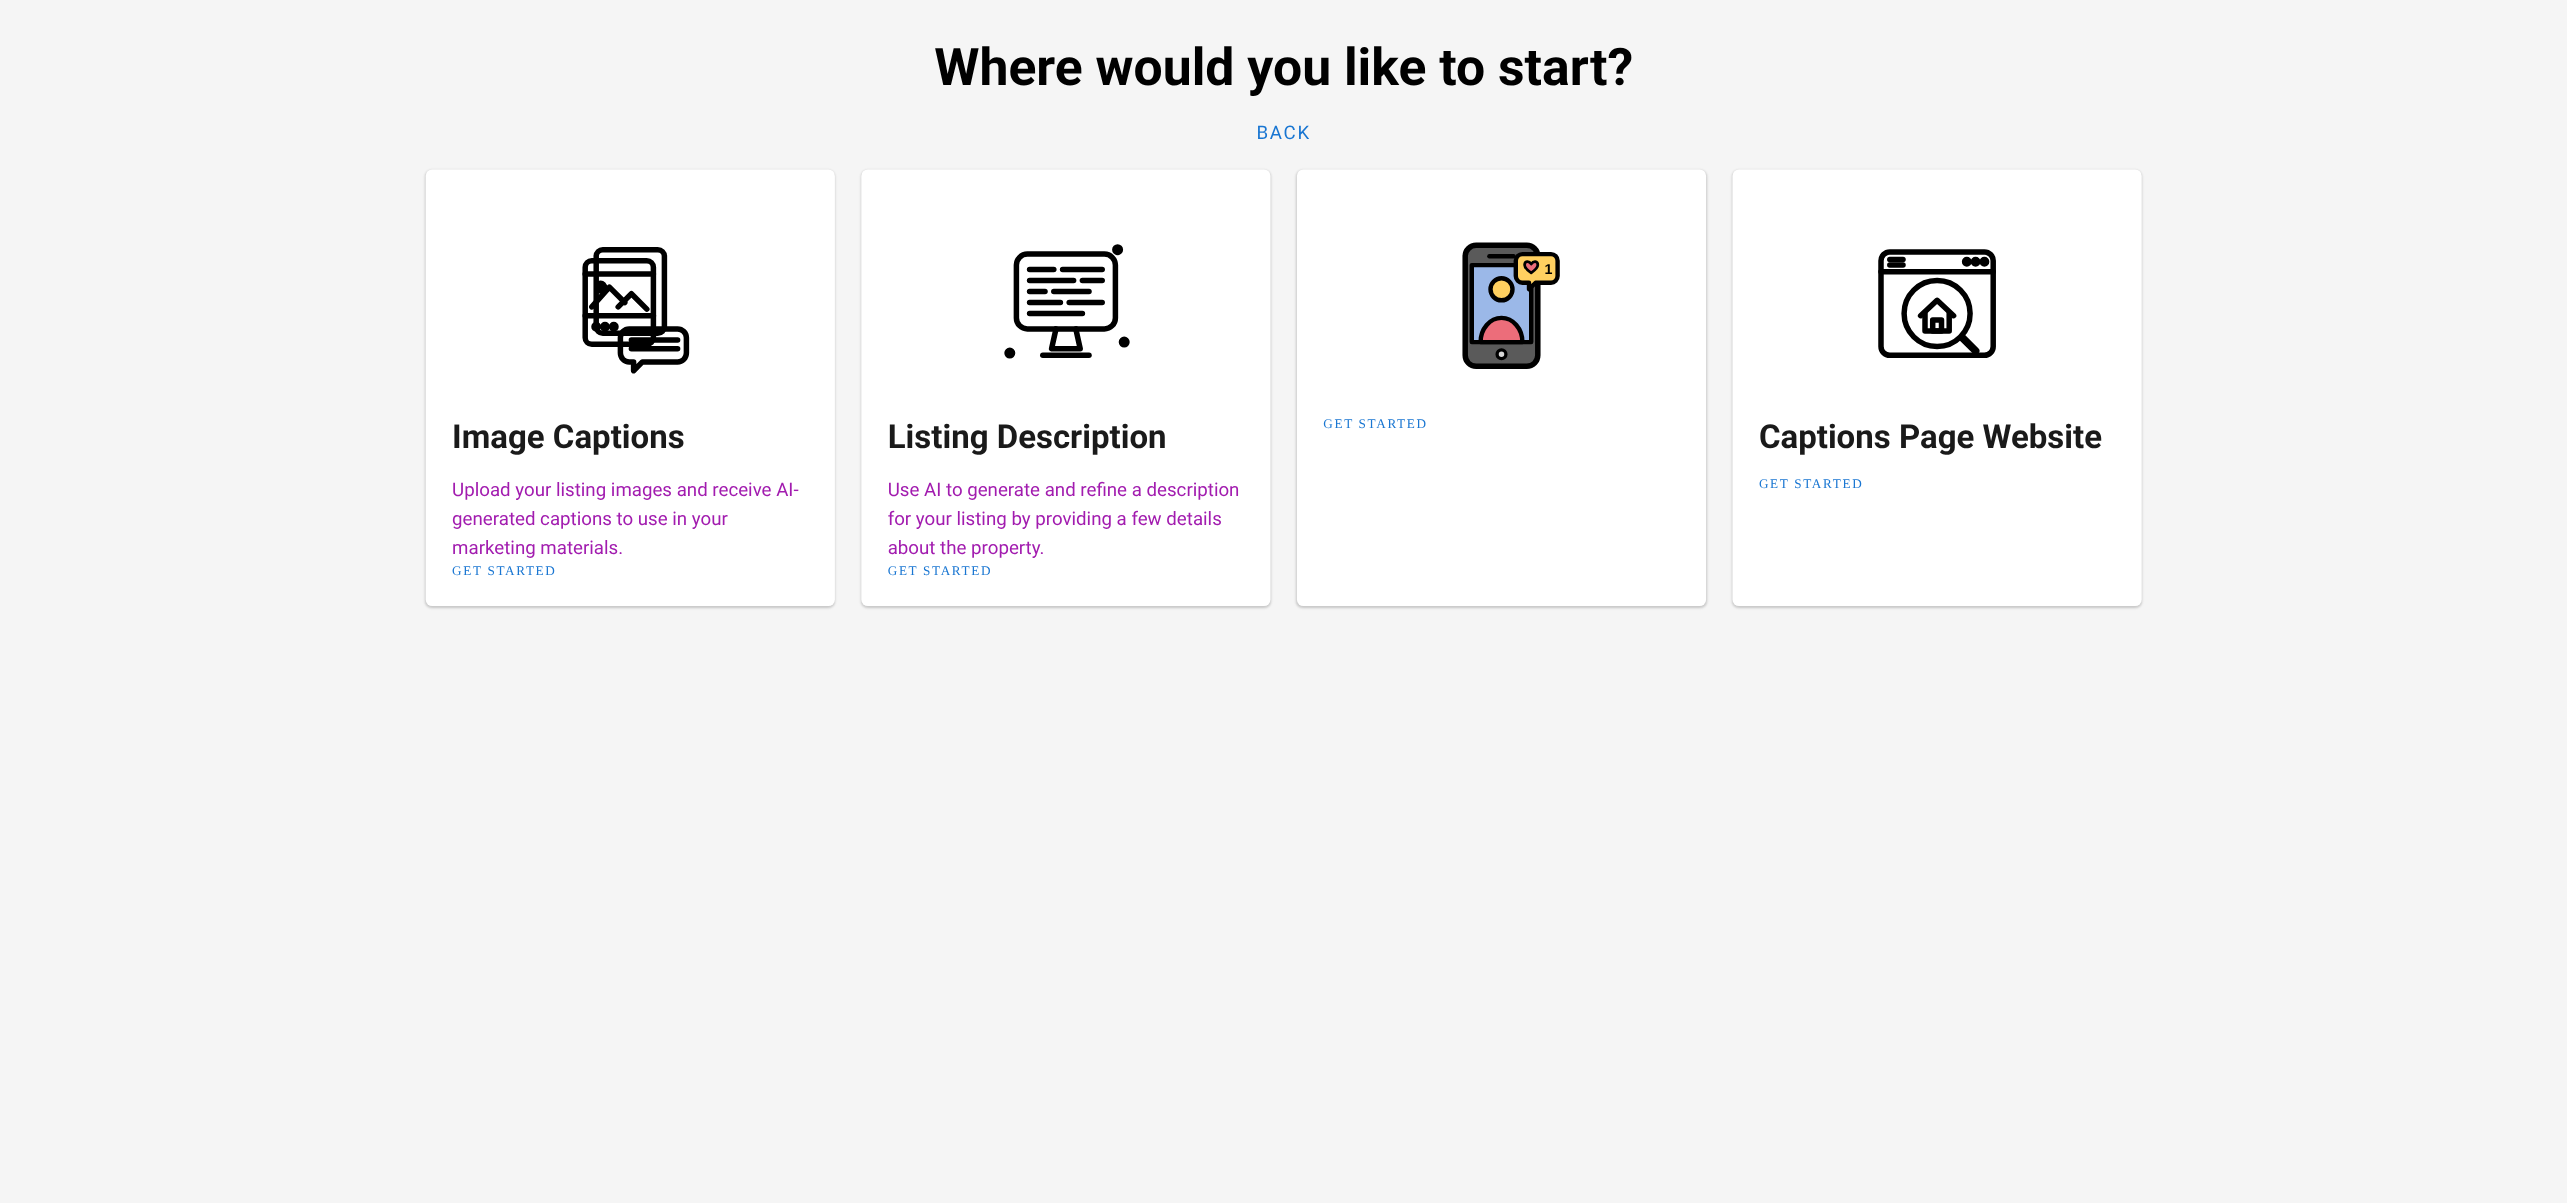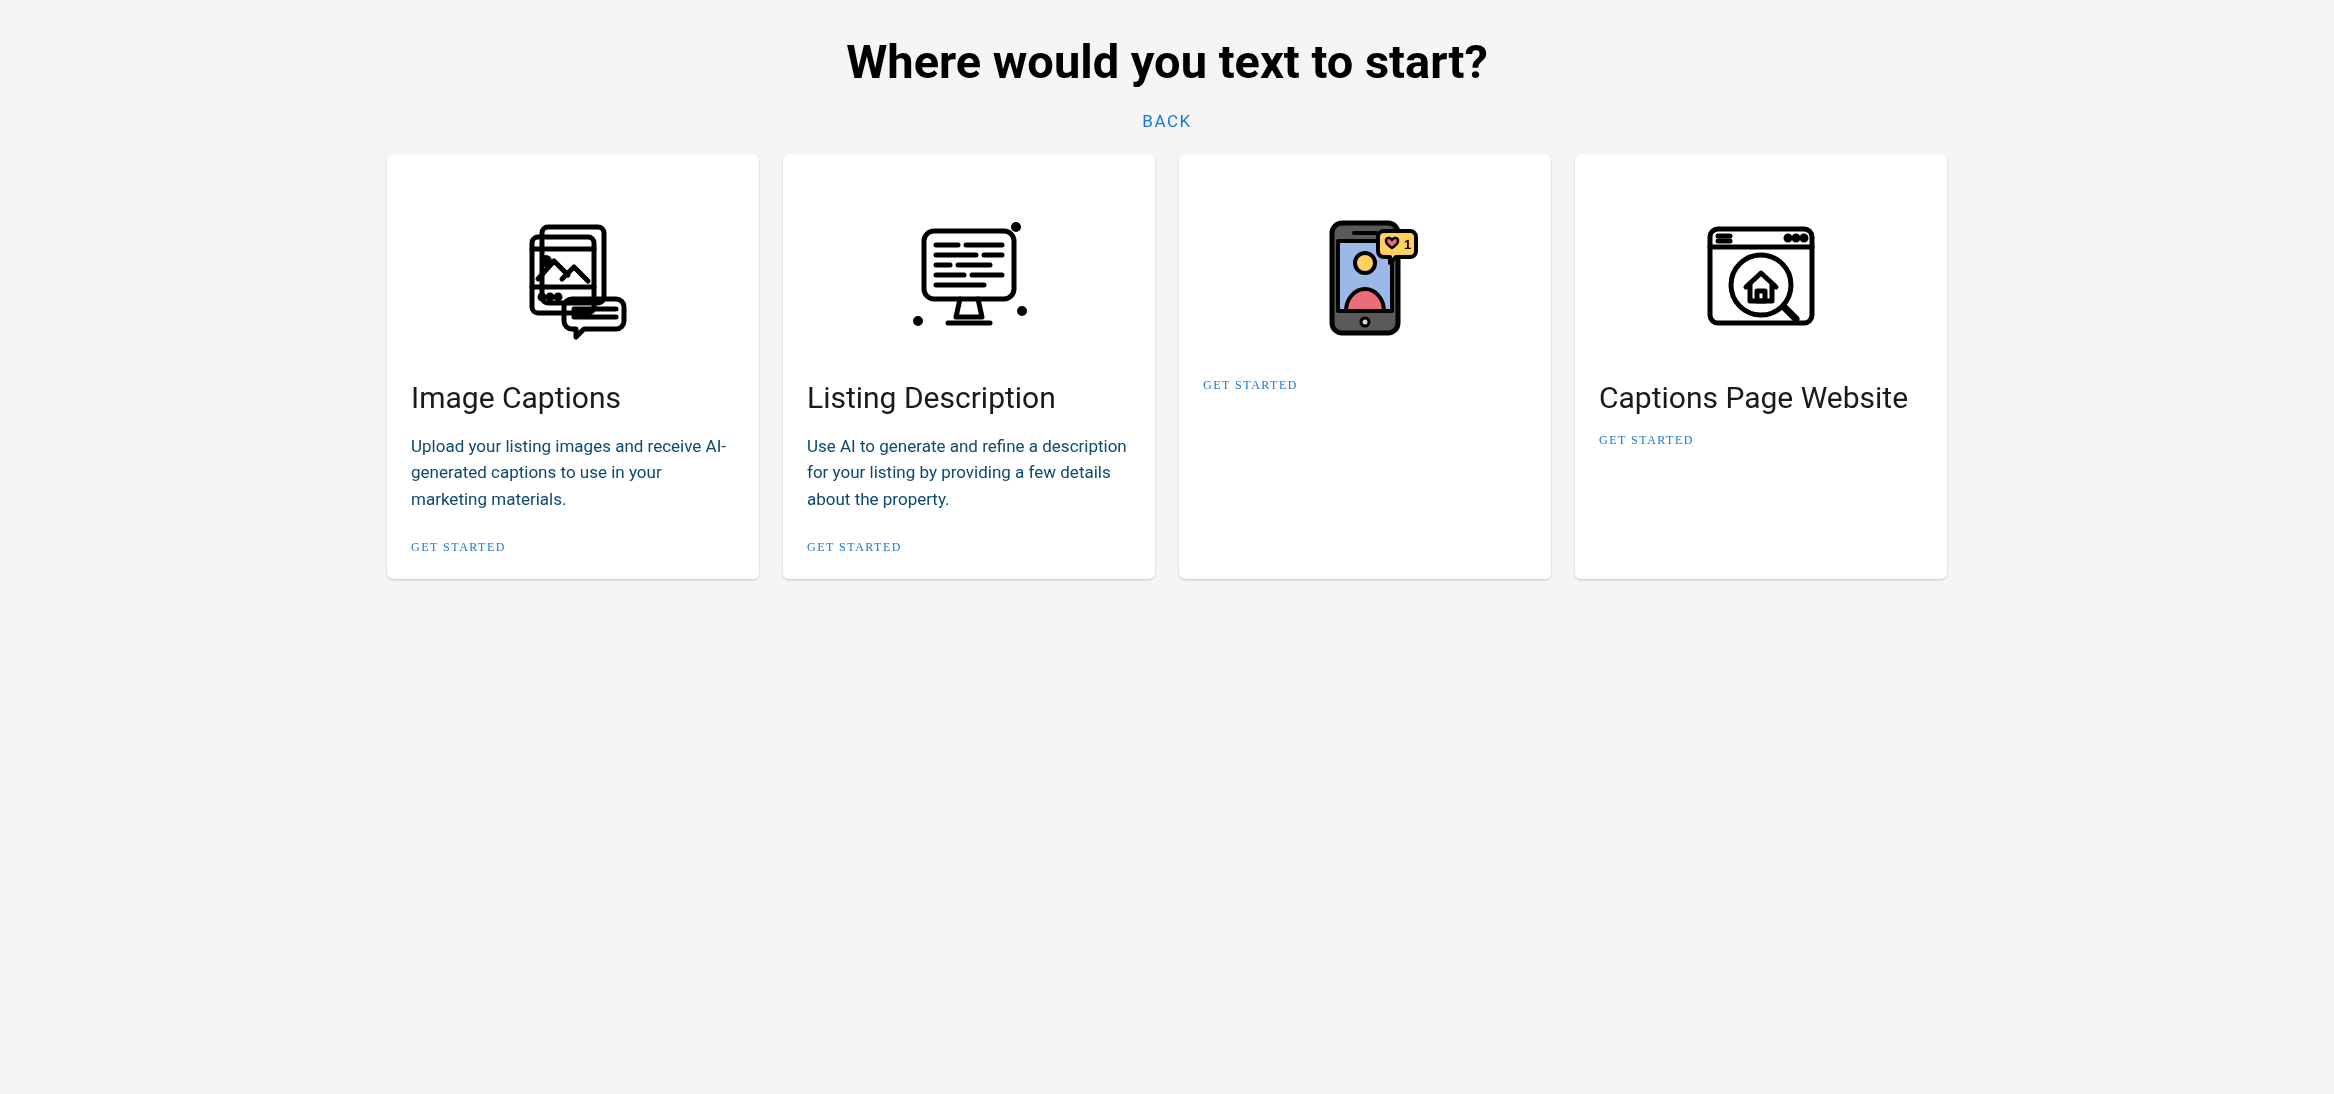--- a/index.html
+++ b/index.html
@@ -51,45 +51,44 @@
       display: flex;
       align-items: center;
       justify-content: center;
     }
     .card-icon-wrap svg {
       width: 130px;
       height: 130px;
     }
     .card-title {
       font-size: 30px;
-      font-weight: 400;
+      font-weight: 700;
       color: #1a1a1a;
       margin-bottom: 16px;
       line-height: 1.3;
     }
     .card-description {
       font-size: 17px;
-      color: #0c4a6e;
+      color: #a21caf;
       line-height: 1.55;
-      margin-bottom: 28px;
       flex-grow: 1;
     }
     .card-cta {
       font-size: 12px;
       color: #1976d2;
       letter-spacing: 1.5px;
       font-weight: 400;
       cursor: pointer;
       font-family: Liberation Serif, serif;
     }
   </style>
 </head>
 <body>
 
-<h1 class="page-title">Where would you text to start?</h1>
+<h1 class="page-title">Where would you like to start?</h1>
 <a class="back-link">BACK</a>
 
 <div class="card-grid">
 
   <div class="card">
     <div class="card-icon-wrap">
       <svg viewBox="0 0 130 130" fill="none" stroke="#000" stroke-width="5" stroke-linecap="round" stroke-linejoin="round">
 
         <rect x="34" y="14" width="62" height="76" rx="6"></rect>
 

